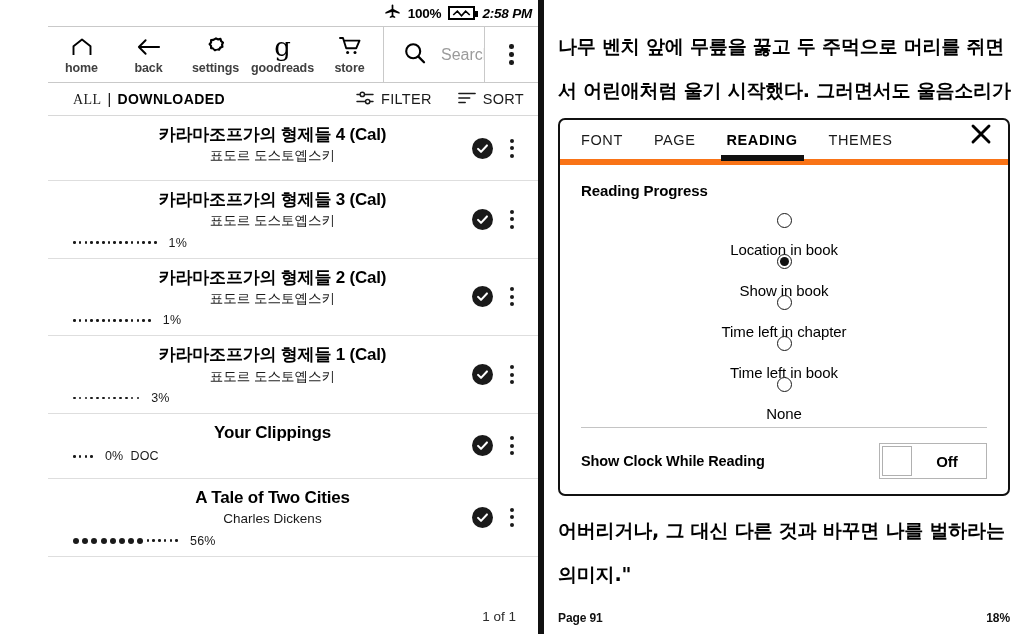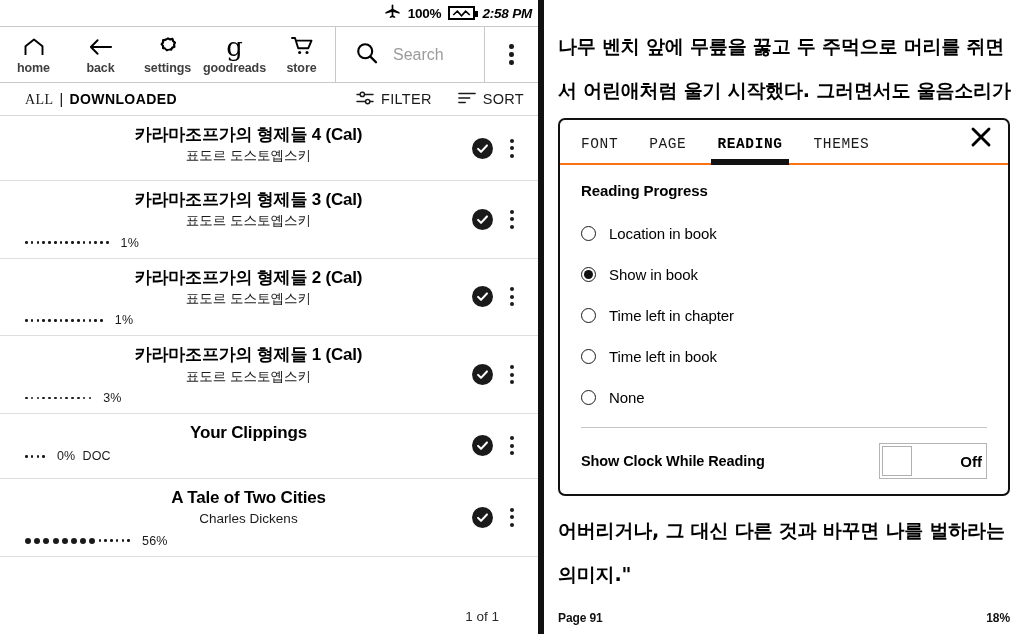--- a/index.html
+++ b/index.html
@@ -9,21 +9,21 @@
     font-family: "Liberation Sans", sans-serif;
     overflow: hidden;
   }
   .screens { display: flex; width: 1024px; height: 634px; }
 
   
   .left {
     width: 538px; height: 634px;
     background: #ffffff;
     position: relative;
-    display: flex; flex-direction: column;
+    display: flex; flex-direction: column; padding-left: 48px;
   }
   .statusbar {
     height: 26px; flex: 0 0 26px;
     display: flex; align-items: center; justify-content: center;
     gap: 7px;
     font-size: 13.5px; font-weight: 600; color: #000;
     padding-right: 6px;
   }
   .sb-spacer { flex: 1; }
   .plane { display: block; }
@@ -116,21 +116,21 @@
   .prog-meta .fmt { margin-left: 7px; }
   .book-right {
     display: flex; align-items: center; gap: 17px;
     align-self: center; padding-right: 10px;
   }
   .check {
     width: 21px; height: 21px; border-radius: 50%; background: #1a1a1a;
     display: flex; align-items: center; justify-content: center;
   }
   .pager {
-    position: absolute; bottom: 10px; right: 39px;
+    position: absolute; bottom: 10px; right: 22px;
     font-size: 13.5px; color: #2b2b2b; margin-left: 24px;
   }
 
   
   .divider { width: 6px; height: 634px; background: #111111; flex: 0 0 6px; }
 
   
   .right {
     width: 480px; height: 634px; background: #ffffff;
     position: relative; display: flex; flex-direction: column;
@@ -146,24 +146,23 @@
   .panel {
     border: 2px solid #111;
     border-radius: 7px;
     background: #fff;
     margin-top: 6px;
     overflow: hidden;
   }
   .panel-tabs {
     display: flex; align-items: flex-end;
     height: 45px;
-    border-bottom: 2px solid #f97316;
+    border-bottom: 6px solid #f97316;
     padding-left: 21px; padding-right: 14px;
     position: relative;
-    font-family: Liberation Mono, monospace;
   }
   .ptab {
     font-size: 14.5px; color: #1a1a1a; letter-spacing: 0.6px;
     padding: 0 0 11px 0; margin-right: 31px;
     cursor: pointer; position: relative;
   }
   .ptab.active { font-weight: 700; color: #000; }
   .ptab.active:after {
     content: ""; position: absolute; left: -6px; right: -6px; bottom: -2px;
     height: 6px; background: #111;
@@ -173,21 +172,21 @@
     padding: 0 2px 10px 0; cursor: pointer;
     display: flex; align-items: center;
   }
   .panel-body { padding: 17px 21px 0 21px; }
   .panel-heading {
     font-size: 15px; font-weight: 700; color: #000; letter-spacing: -0.1px;
     margin-bottom: 14px;
   }
   .radio-row {
     display: flex; align-items: center; gap: 13px;
-    height: 41px; cursor: pointer;
+    height: 41px; cursor: pointer; flex-direction: column;
   }
   .radio {
     width: 15px; height: 15px; border-radius: 50%;
     border: 1.6px solid #1a1a1a; flex: 0 0 15px;
     display: flex; align-items: center; justify-content: center;
     background: #fff;
   }
   .radio.sel:after {
     content: ""; width: 9px; height: 9px; border-radius: 50%; background: #111;
   }
@@ -203,21 +202,21 @@
     width: 108px; height: 36px;
     border: 1.5px solid #b4b4b4; background: #fff;
     display: flex; align-items: center;
     cursor: pointer;
   }
   .toggle .knob {
     width: 30px; height: 30px; margin-left: 2px;
     background: #fff; border: 1.5px solid #b0b0b0;
   }
   .toggle .tlabel {
-    flex: 1; text-align: right;
+    flex: 1; text-align: center;
     font-size: 15px; font-weight: 700; color: #000;
     padding-right: 4px;
   }
   .reader-text-bottom { padding-top: 12px; }
   .reader-footer {
     position: absolute; left: 14px; right: 14px; bottom: 9px;
     display: flex; align-items: center;
   }
   .reader-footer .fl, .reader-footer .fr {
     font-size: 12px; font-weight: 700; color: #111; letter-spacing: -0.1px;

